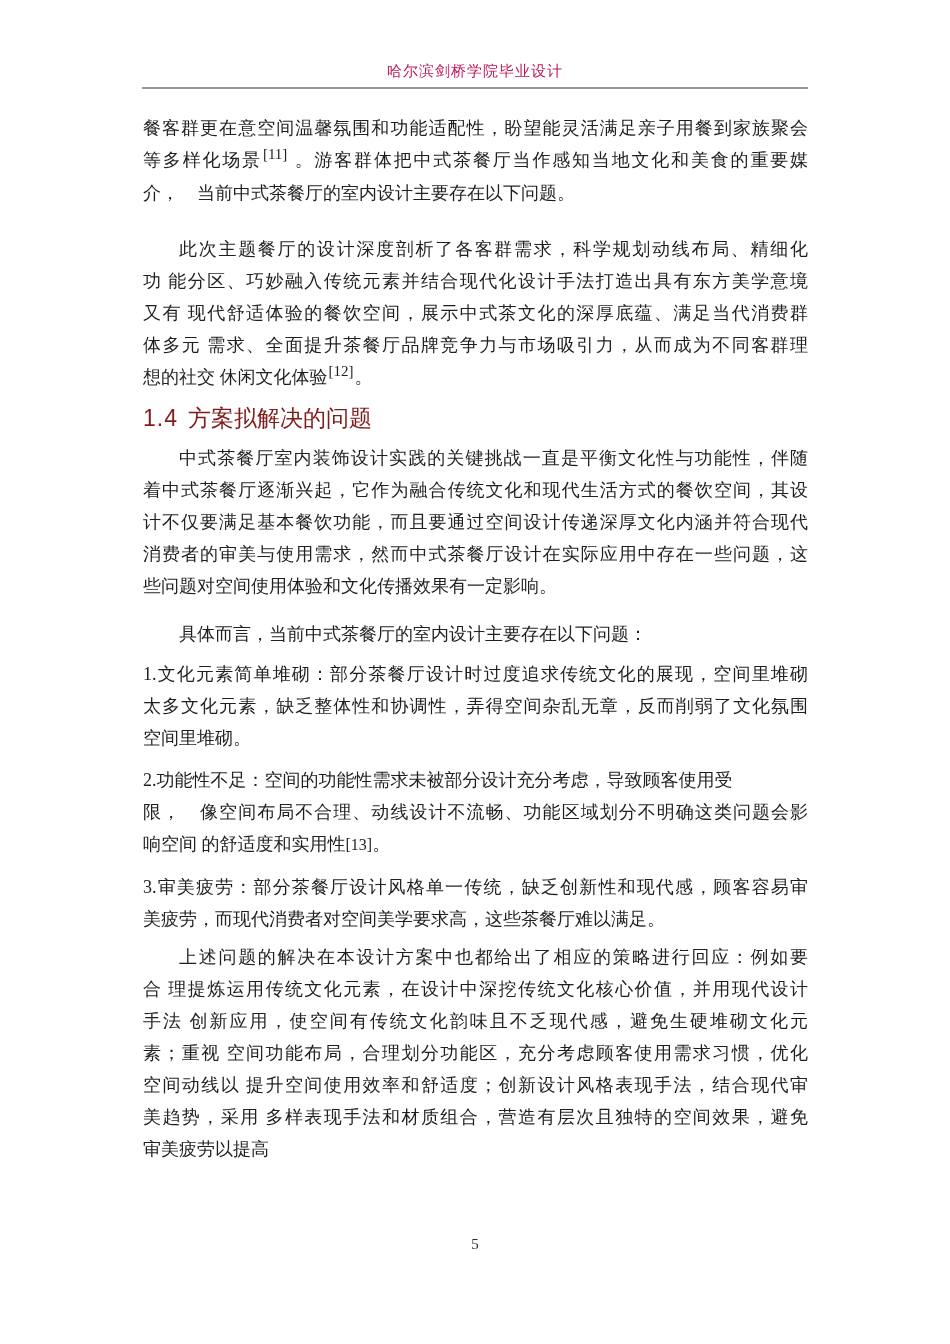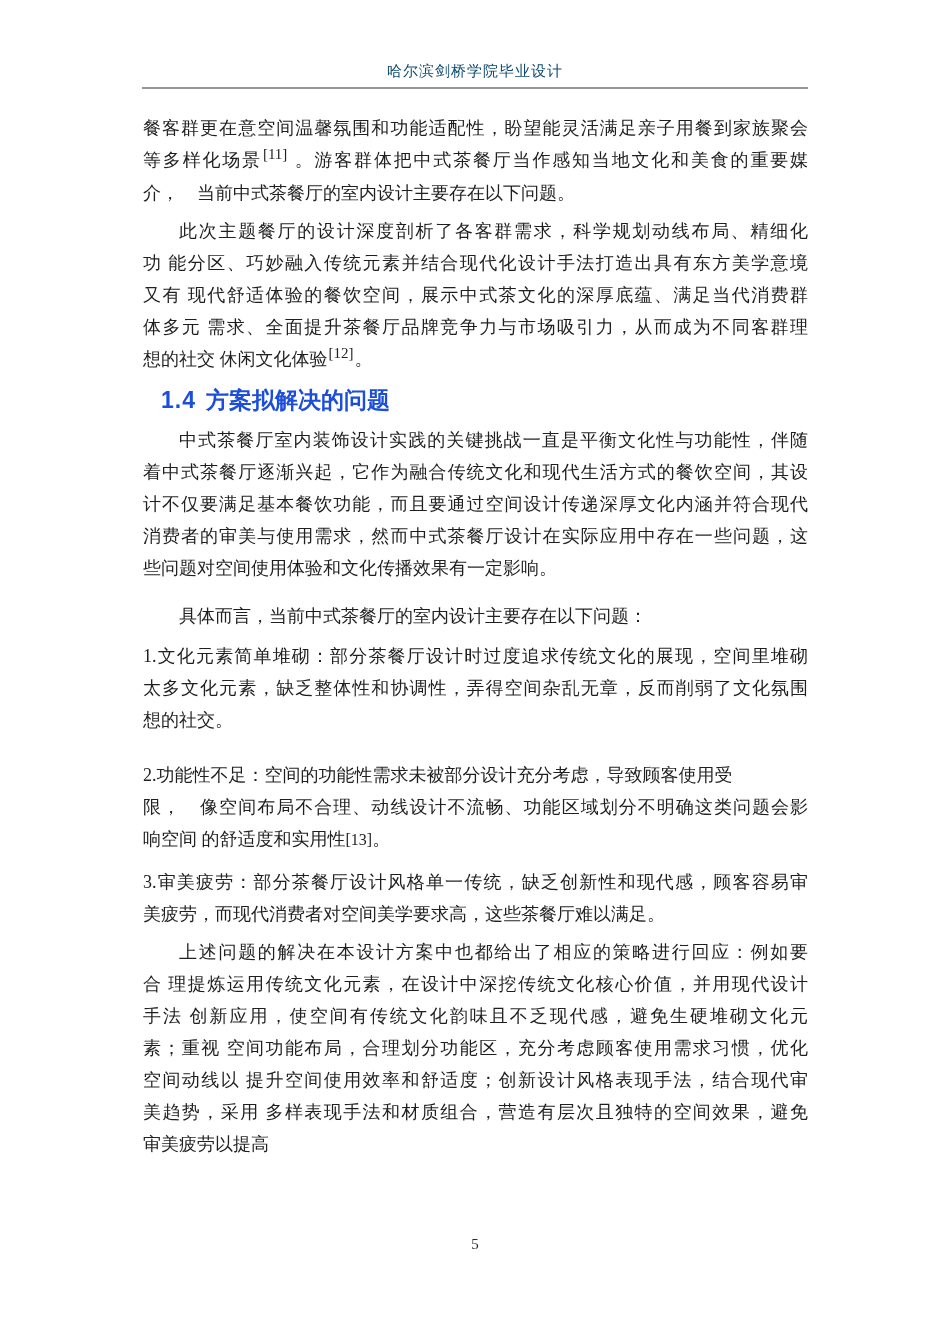--- a/index.html
+++ b/index.html
@@ -7,49 +7,49 @@
     position:relative;
     width:950px; height:1344px;
     background:#ffffff;
     overflow:hidden;
     font-family:"Liberation Serif","DejaVu Serif",serif;
     color:#1f1f1f;
   }
   
   .header-title {
     position:absolute; top:62px; left:0; width:100%;
-    text-align:center; font-size:15px; letter-spacing:1px; color:#0c4a6e;
+    text-align:center; font-size:15px; letter-spacing:1px; color:#be185d;
   }
   .header-rule {
     position:absolute; top:87px; left:142px; width:666px; height:2px;
     background:#969696;
   }
   
   .content { position:absolute; left:143px; top:112px; width:665px; }
   .para { margin:0; }
   .line {
     font-size:18px; line-height:32px;
     text-align:justify; text-align-last:justify;
   }
   .line.e { text-align:left; text-align-last:left; }
   .ind { text-indent:36px; }
   .sup { font-size:15px; position:relative; top:-7px; margin:0 1px; }
   .ref-inline { font-size:16px; }
   
-  .mt-p2 { margin-top:6px; }
+  .mt-p2 { margin-top:24px; }
   .mt-p4 { margin-top:16px; }
   .mt-i1 { margin-top:8px; }
-  .mt-i2 { margin-top:23px; }
+  .mt-i2 { margin-top:10px; }
   .mt-i3 { margin-top:10px; }
   .mt-p5 { margin-top:6px; }
   
   .heading {
-    margin:6px 0 6px 18px;
+    margin:6px 0 6px 0;
     font-family:"Liberation Sans","DejaVu Sans",sans-serif;
-    font-weight:700; font-size:23px; line-height:36px; color:#1d4ed8;
+    font-weight:400; font-size:23px; line-height:36px; color:#7f1d1d;
   }
   .heading .h-num { margin-right:10px; letter-spacing:1px; }
   
   .footer-page {
     position:absolute; top:1236px; left:0; width:100%;
     text-align:center; font-size:15px; color:#2a2a2a;
   }
 </style>
 </head>
 <body>
@@ -85,21 +85,21 @@
       <div class="line e">些问题对空间使用体验和文化传播效果有一定影响。</div>
     </div>
 
     <div class="para mt-p4">
       <div class="line e ind">具体而言，当前中式茶餐厅的室内设计主要存在以下问题：</div>
     </div>
 
     <div class="para mt-i1">
       <div class="line">1.文化元素简单堆砌：部分茶餐厅设计时过度追求传统文化的展现，空间里堆砌</div>
       <div class="line">太多文化元素，缺乏整体性和协调性，弄得空间杂乱无章，反而削弱了文化氛围</div>
-      <div class="line e">想的社交。</div>
+      <div class="line e">空间里堆砌。</div>
     </div>
 
     <div class="para mt-i2">
       <div class="line e">2.功能性不足：空间的功能性需求未被部分设计充分考虑，导致顾客使用受</div>
       <div class="line">限，　像空间布局不合理、动线设计不流畅、功能区域划分不明确这类问题会影</div>
       <div class="line e"><span>响空间 的舒适度和实用性</span><span class="ref-inline">[13]</span><span>。</span></div>
     </div>
 
     <div class="para mt-i3">
       <div class="line">3.审美疲劳：部分茶餐厅设计风格单一传统，缺乏创新性和现代感，顾客容易审</div>

